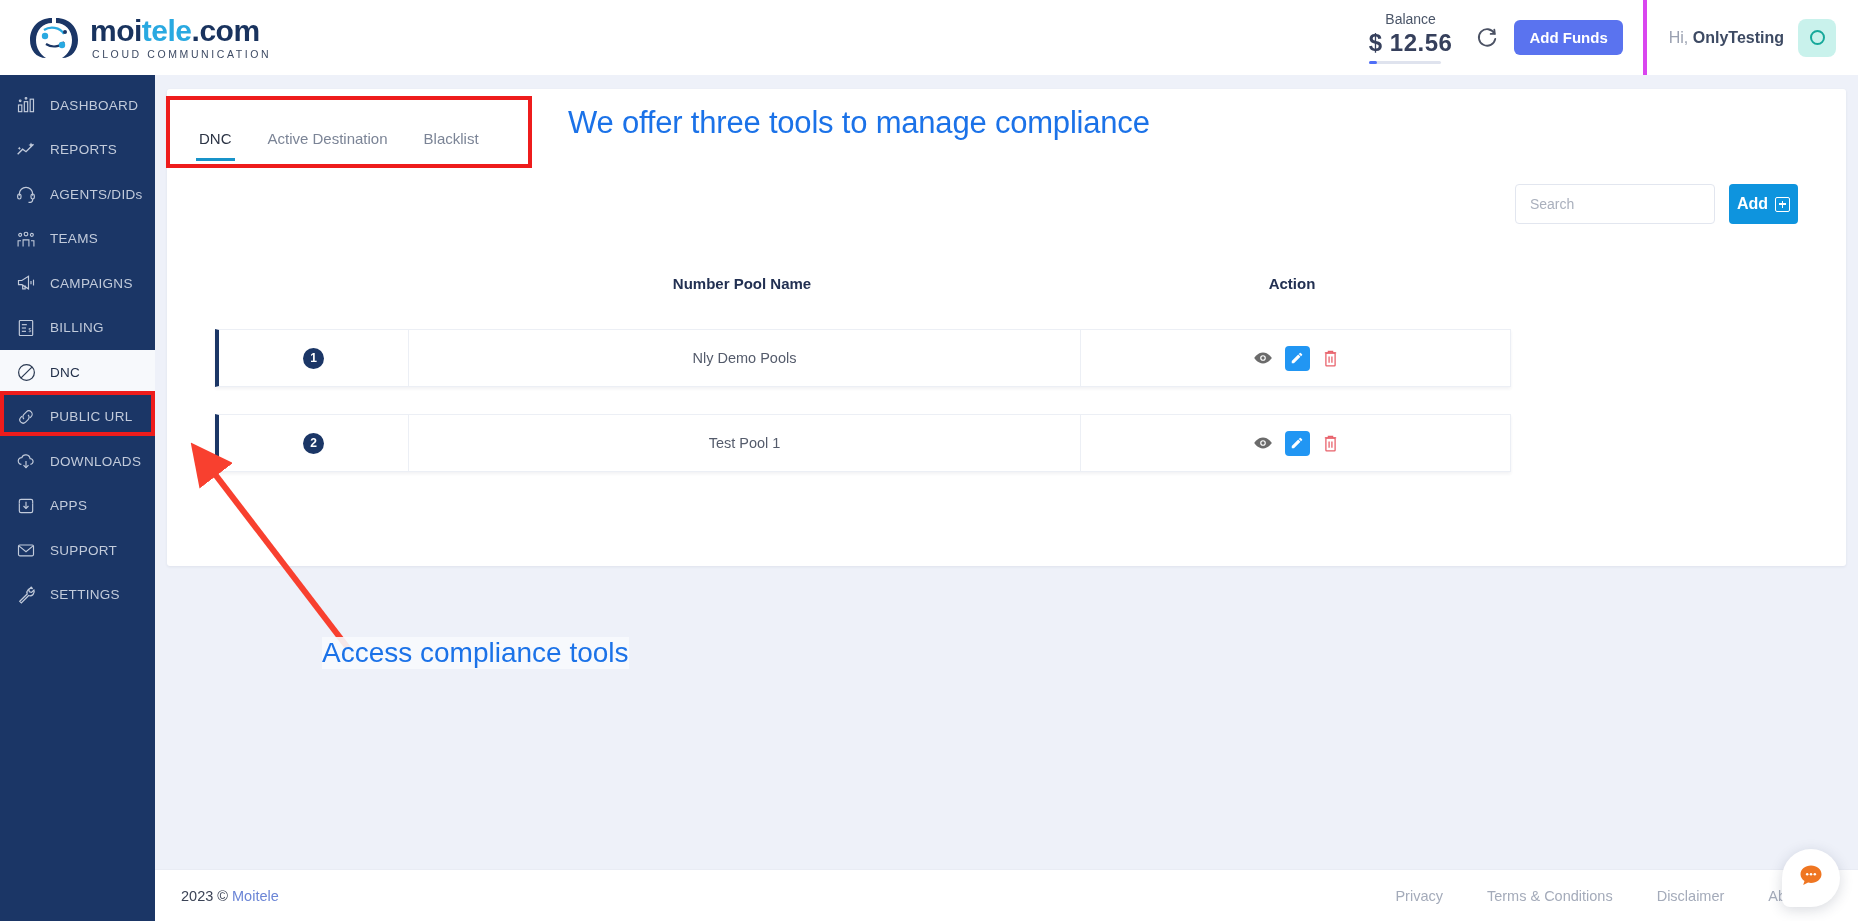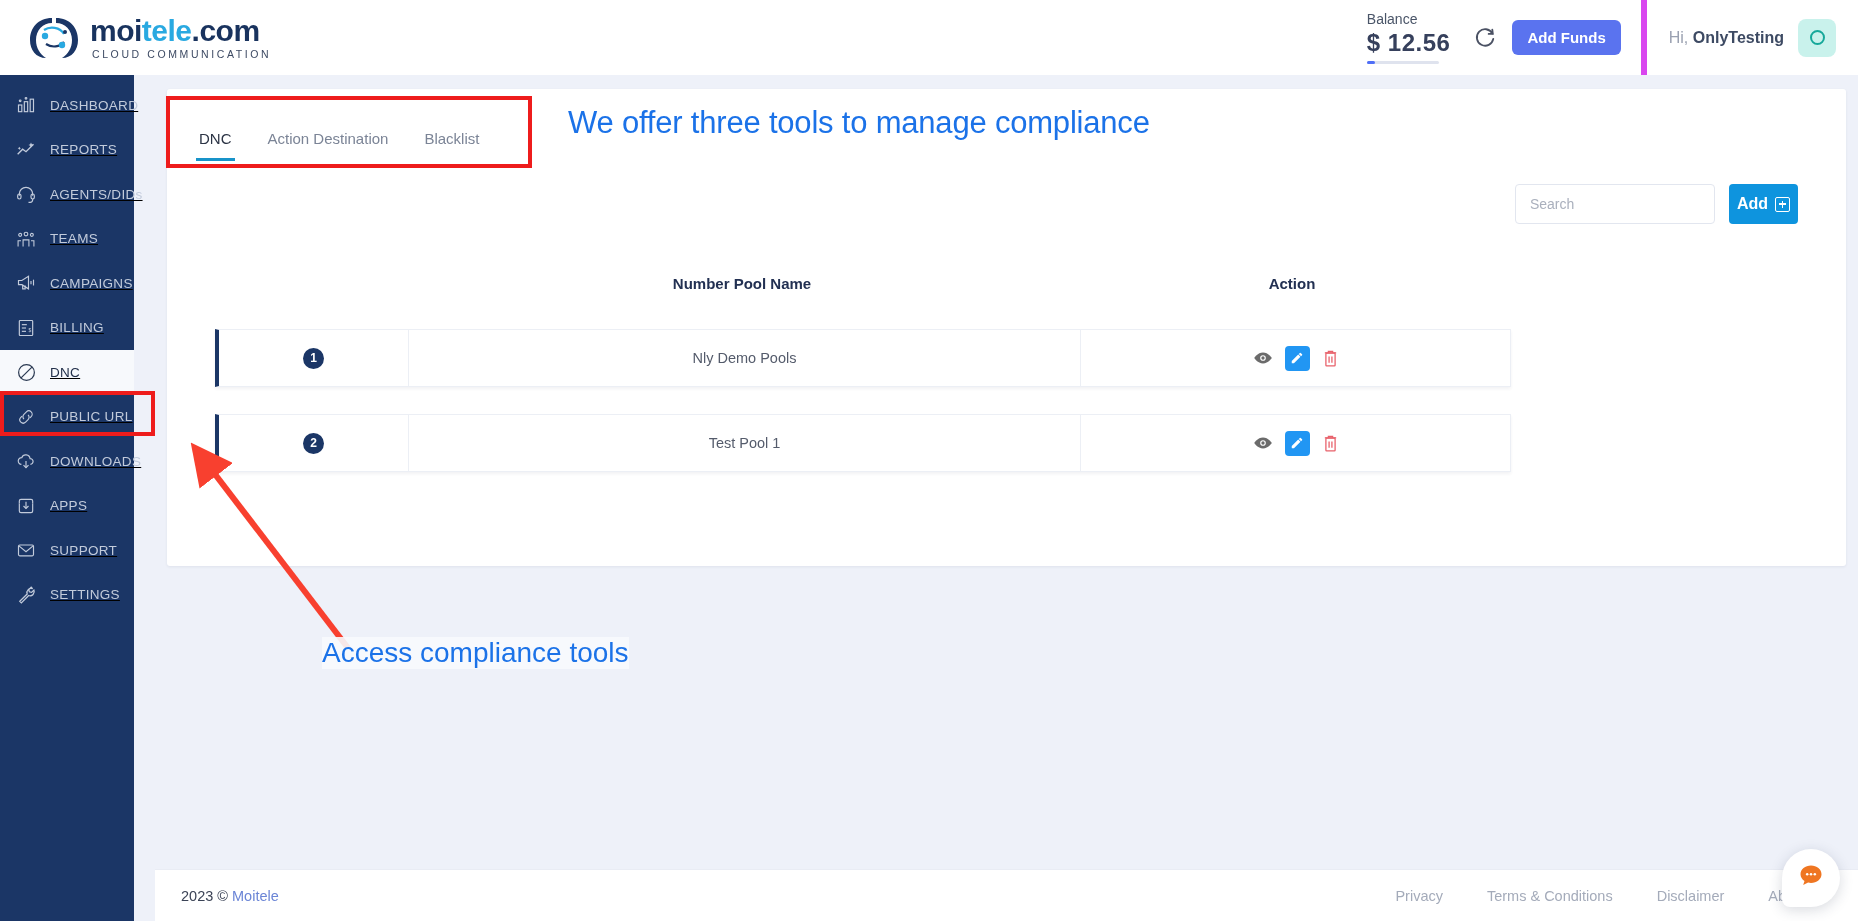--- a/index.html
+++ b/index.html
@@ -23,55 +23,55 @@
   .logo-title { font-size: 30px; font-weight: bold; letter-spacing: -0.5px; }
   .logo-title .dark { color: #19335e; }
   .logo-title .cyan { color: #29a9e1; }
   .logo-sub {
     font-size: 10.5px; color: #3d4a63; letter-spacing: 2.6px;
     margin-top: 3px; margin-left: 2px; font-weight: 500;
   }
   .header-right {
     margin-left: auto; display: flex; align-items: center; height: 75px;
   }
-  .balance-block { text-align: left; padding-right: 18px; }
+  .balance-block { text-align: center; padding-right: 18px; }
   .balance-label { font-size: 14px; color: #4a5568; margin-bottom: 2px; }
   .balance-amt { font-size: 24px; font-weight: bold; color: #36405c; letter-spacing: 0.5px; }
   .balance-bar {
     margin-top: 4px; width: 72px; height: 3px; background: #dfe3ee; border-radius: 2px;
     position: relative;
   }
   .balance-bar i { position: absolute; left: 0; top: 0; height: 3px; width: 8px; background: #4f6ef7; border-radius: 2px; }
   .refresh-btn {
     width: 34px; height: 34px; display: flex; align-items: center; justify-content: center;
     cursor: pointer; margin-right: 10px;
   }
   .add-funds {
     background: #5a73ef; color: #fff; border: none; border-radius: 6px;
     font-size: 15px; font-weight: bold; padding: 9px 15px; cursor: pointer;
     font-family: "Liberation Sans", sans-serif;
   }
   .user-block {
     display: flex; align-items: center; height: 75px; margin-left: 20px;
-    padding: 0 22px 0 22px; border-left: 6px solid #d946ef;
+    padding: 0 22px 0 22px; border-left: 4px solid #d946ef;
   }
   .hi-text { font-size: 16px; color: #9aa1b1; margin-right: 14px; }
   .hi-text b { color: #3d4a63; font-weight: bold; }
   .avatar {
     width: 38px; height: 38px; background: #c9f2ec; border-radius: 8px;
     display: flex; align-items: center; justify-content: center;
   }
   .avatar span {
     display: block; width: 15px; height: 15px; border: 2px solid #16a89a; border-radius: 50%;
   }
 
   
   .sidebar {
-    position: absolute; top: 75px; left: 0; width: 134px; height: 846px;
-    background: #1b3666; z-index: 15; text-decoration: underline;
+    position: absolute; top: 75px; left: 0; width: 155px; height: 846px;
+    background: #1b3666; z-index: 15;
   }
   .nav-item {
     display: flex; align-items: center; height: 44.5px; padding-left: 10px;
     color: #c2cbdb; font-size: 13.5px; letter-spacing: 0.3px; cursor: pointer;
     margin-top: 0;
   }
   .nav-item .ni-icon {
     width: 32px; height: 26px; display: flex; align-items: center; justify-content: center;
     margin-right: 8px; flex: none;
   }
@@ -381,21 +381,21 @@
       </span>
       <span>SETTINGS</span>
     </div>
   </div>
 
   <div class="main">
     <div class="card">
 
       <div class="tabs">
         <div class="tab active">DNC</div>
-        <div class="tab">Action Destination</div>
+        <div class="tab">Active Destination</div>
         <div class="tab">Blacklist</div>
       </div>
 
       <div class="toolbar">
         <input class="search-input" placeholder="Search" style="">
         <button class="add-btn">
           <span>Add</span>
           <span class="plus-box"></span>
         </button>
       </div>

